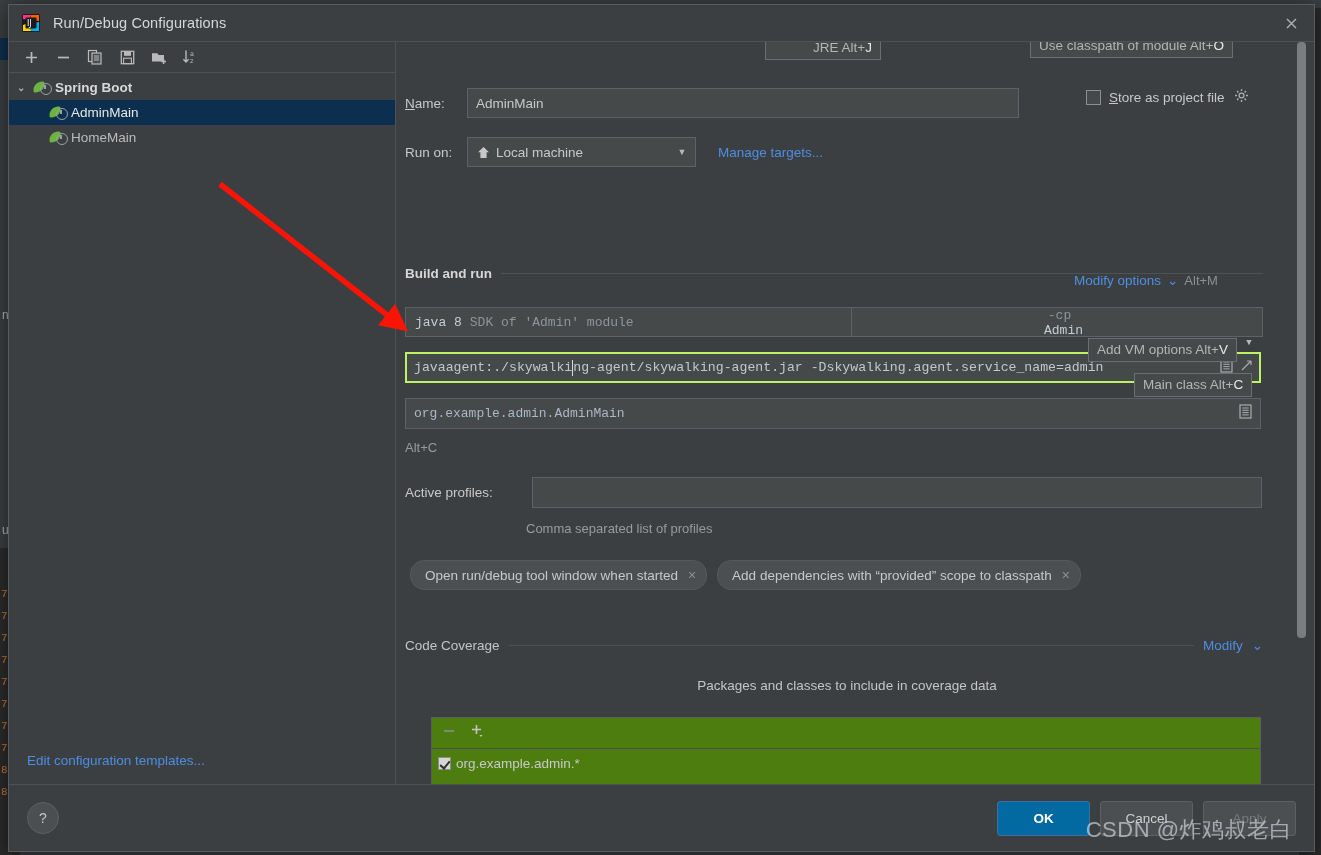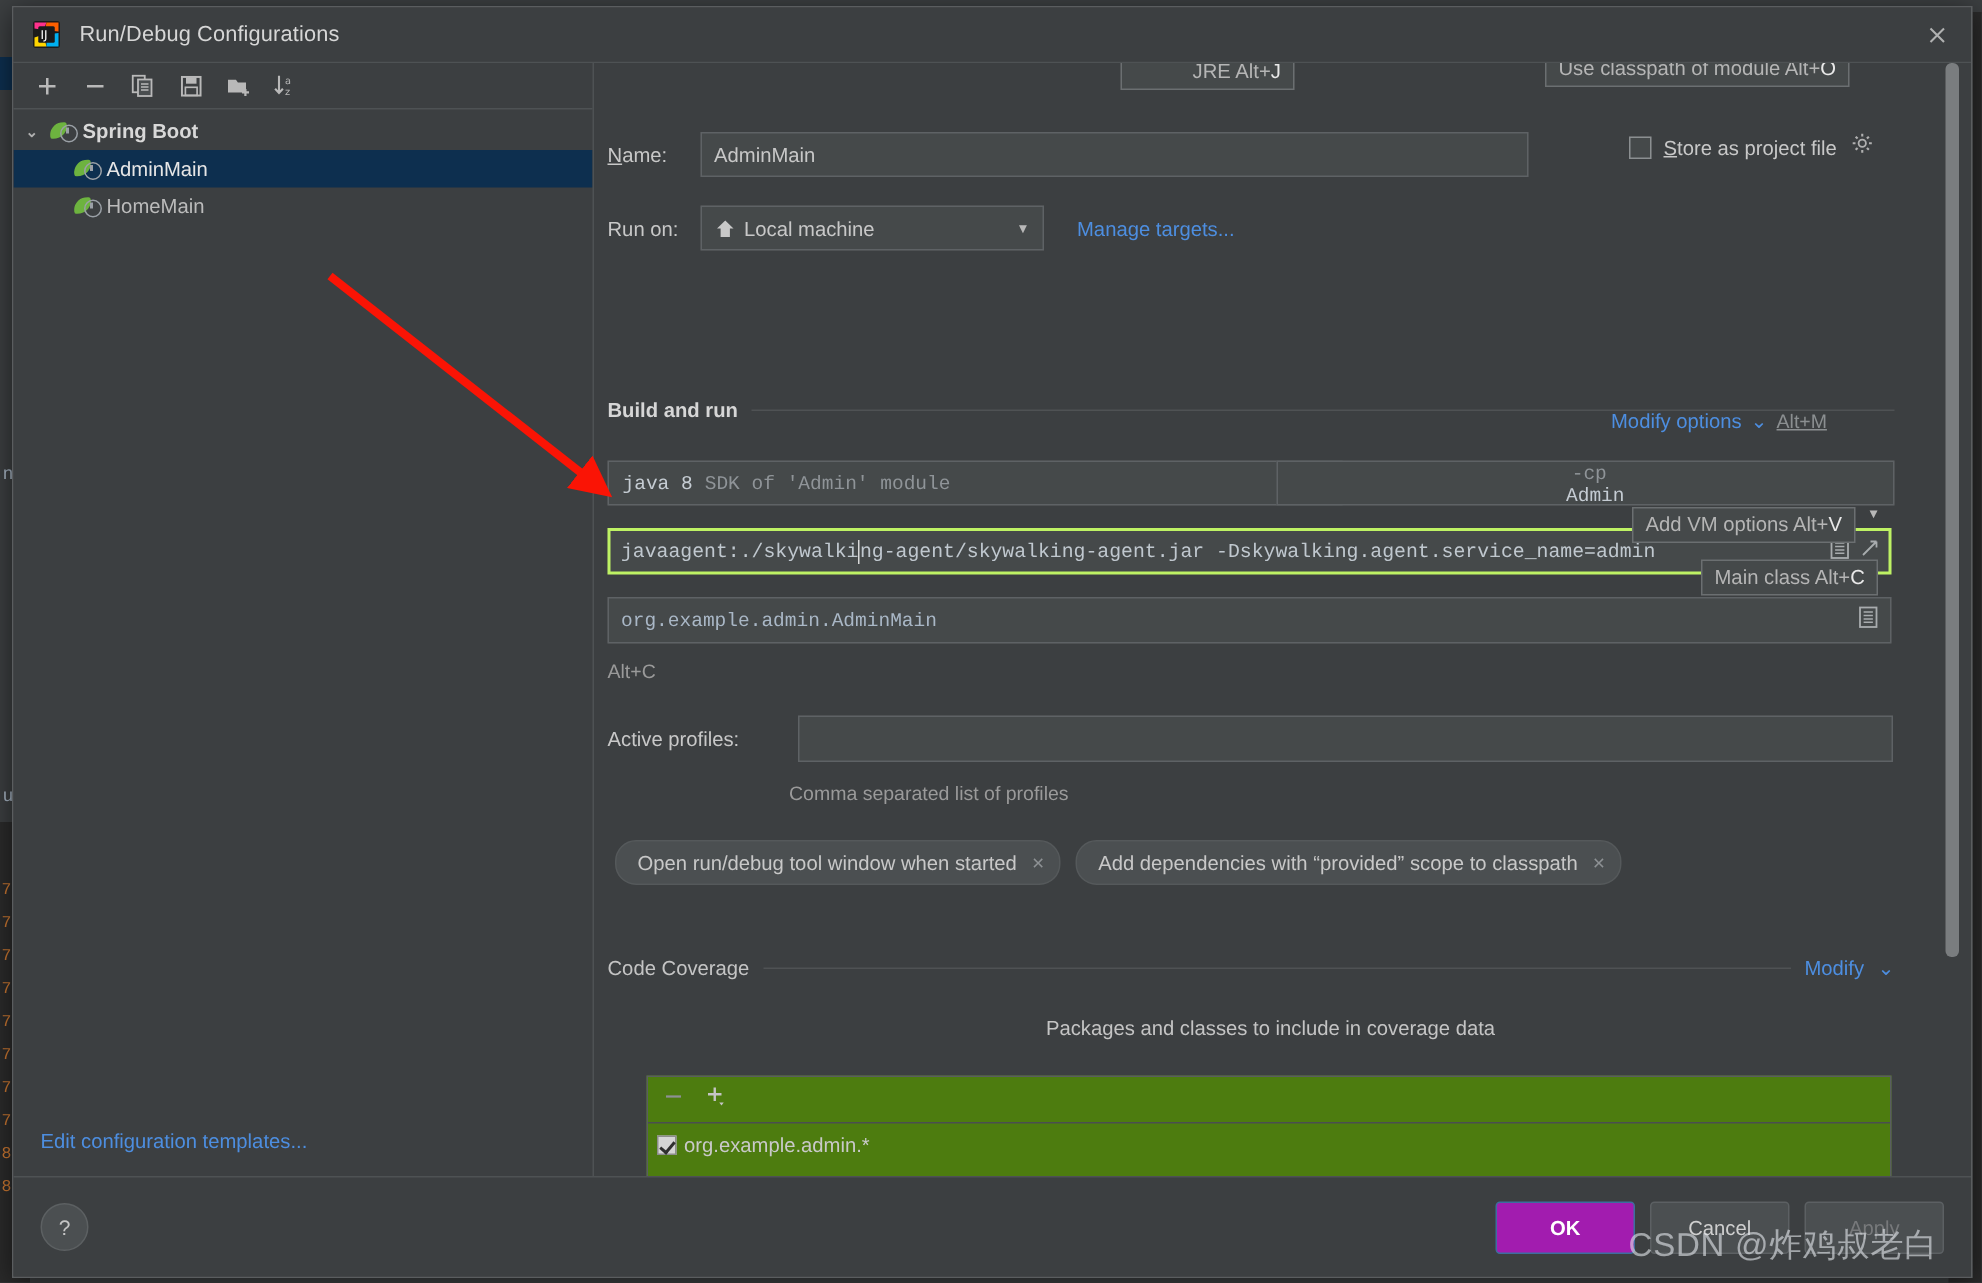--- a/index.html
+++ b/index.html
@@ -96,21 +96,21 @@
   .cbox{width:13px;height:13px;background:#d6d6d6;border:1px solid #8d8d8d;margin-right:5px;position:relative;box-sizing:border-box;}
   .cbox:after{content:"";position:absolute;left:3px;top:1px;width:4px;height:8px;border:solid #303030;border-width:0 2px 2px 0;transform:rotate(40deg);}
 
   #form-scroll{position:absolute;right:8px;top:0px;width:9px;height:596px;background:#7a7d7f;border-radius:4px;}
 
   
   #bottom-bar{height:66px;flex:0 0 66px;border-top:1px solid #4e5254;display:flex;align-items:center;padding:0 18px;background:#3c3f41;position:relative;}
   #help-btn{width:30px;height:30px;border-radius:50%;background:#4b4f51;border:1px solid #5c6062;color:#c5c5c5;font-size:14px;display:flex;align-items:center;justify-content:center;}
   .dlgbtn{min-width:91px;height:33px;border:1px solid #5c6063;background:#4b4f51;color:#cfcfcf;font-size:13.5px;
           display:flex;align-items:center;justify-content:center;border-radius:3px;margin-left:10px;}
-  .dlgbtn.primary{background:#a21caf;border-color:#3c6e9f;color:#ffffff;font-weight:bold;}
+  .dlgbtn.primary{background:#0369a1;border-color:#3c6e9f;color:#ffffff;font-weight:bold;}
   .dlgbtn.disabled{color:#77797b;}
 
   #watermark{position:absolute;right:22px;bottom:6px;font-size:22px;color:rgba(225,228,232,.62);white-space:nowrap;letter-spacing:.5px;}
 
   
   #annot{position:absolute;left:0;top:0;width:1321px;height:855px;pointer-events:none;z-index:60;}
   .spring-ico{display:inline-block;width:19px;height:15px;position:relative;}
   .spring-ico .leaf{position:absolute;left:0;top:2px;width:12px;height:10px;background:#6db33f;border-radius:10px 2px 10px 2px;transform:rotate(-8deg);}
   .spring-ico .ring{position:absolute;left:7px;top:3px;width:10px;height:10px;border:1.6px solid #9aa0a6;border-radius:50%;}
   .spring-ico .ring:after{content:"";position:absolute;left:3.4px;top:1px;width:1.6px;height:4px;background:#9aa0a6;}
@@ -280,21 +280,21 @@
         </div>
 
 
         <div class="sec-head" style="position:absolute;left:9px;top:222px;width:858px;">
           <div class="sec-title">Build and run</div>
           <div class="sec-line"></div>
         </div>
         <div style="position:absolute;left:678px;top:230px;display:flex;align-items:center;gap:6px;">
           <div class="link">Modify options</div>
           <div class="link">⌄</div>
-          <div style="font-size:13px;color:#8b8f91;text-decoration:underline;">Alt+M</div>
+          <div style="font-size:13px;color:#8b8f91;">Alt+M</div>
         </div>
 
         <div class="combo" style="position:absolute;left:9px;top:265px;width:490px;">
           <span style="color:#c5ccd3;">java 8</span>
           <span style="color:#8f9498;margin-left:8px;">SDK of 'Admin' module</span>
           <span class="arrow">▼</span>
         </div>
 
         <div class="combo" style="position:absolute;left:455px;top:265px;width:412px;flex-direction:column;">
           <span style="color:#8f9498;">-cp</span>
@@ -377,21 +377,21 @@
             </span>
           </div>
           <div class="cov-item">
             <span class="cbox"></span>
             <span>org.example.admin.*</span>
           </div>
         </div>
 
         <div id="form-scroll"></div>
 
-        <div class="tooltip" style="left:351px;top:-6px;padding-left:47px;">
+        <div class="tooltip" style="left:369px;top:-6px;padding-left:47px;">
           <span>JRE Alt+</span><b>J</b>
         </div>
         <div class="tooltip" style="left:634px;top:-8px;">
           <span>Use classpath of module Alt+</span><b>O</b>
         </div>
         <div class="tooltip" style="left:692px;top:274px;z-index:21;margin-top:22px;">
           <span>Add VM options Alt+</span><b>V</b>
         </div>
         <div class="tooltip" style="left:738px;top:331px;z-index:21;">
           <span>Main class Alt+</span><b>C</b>

